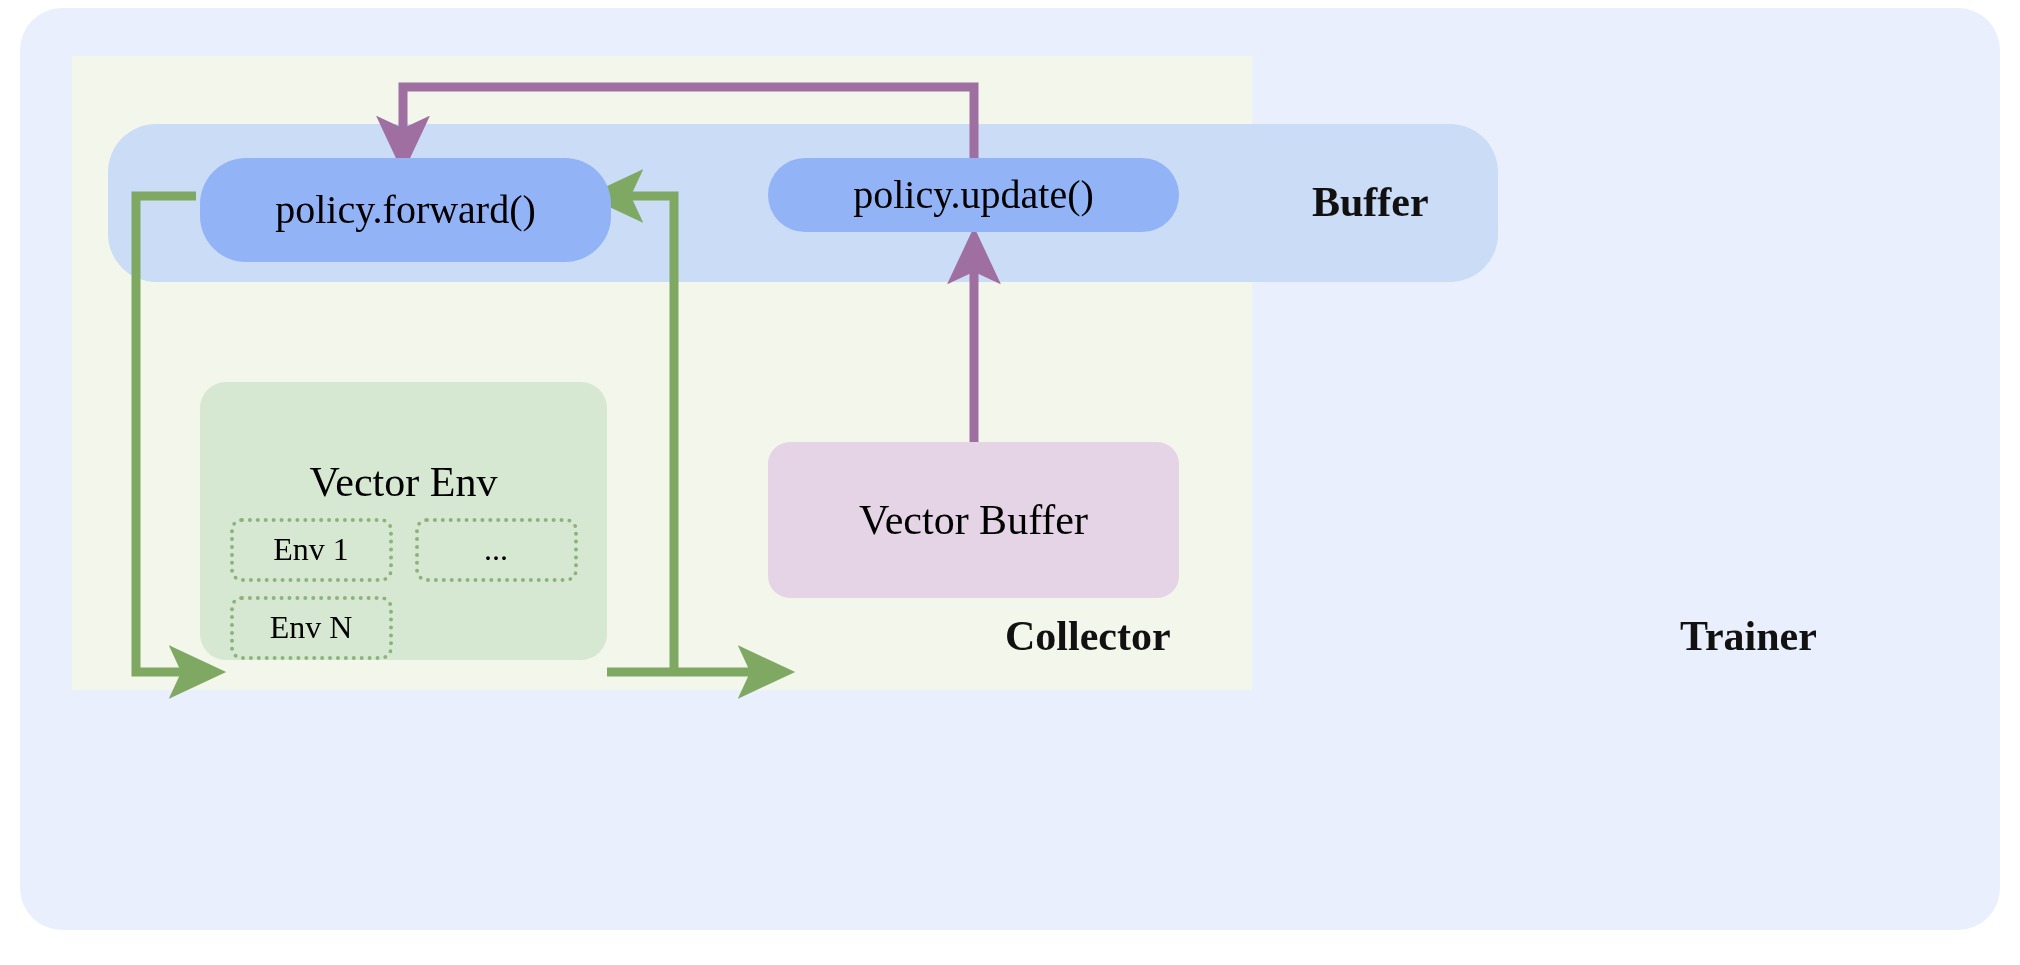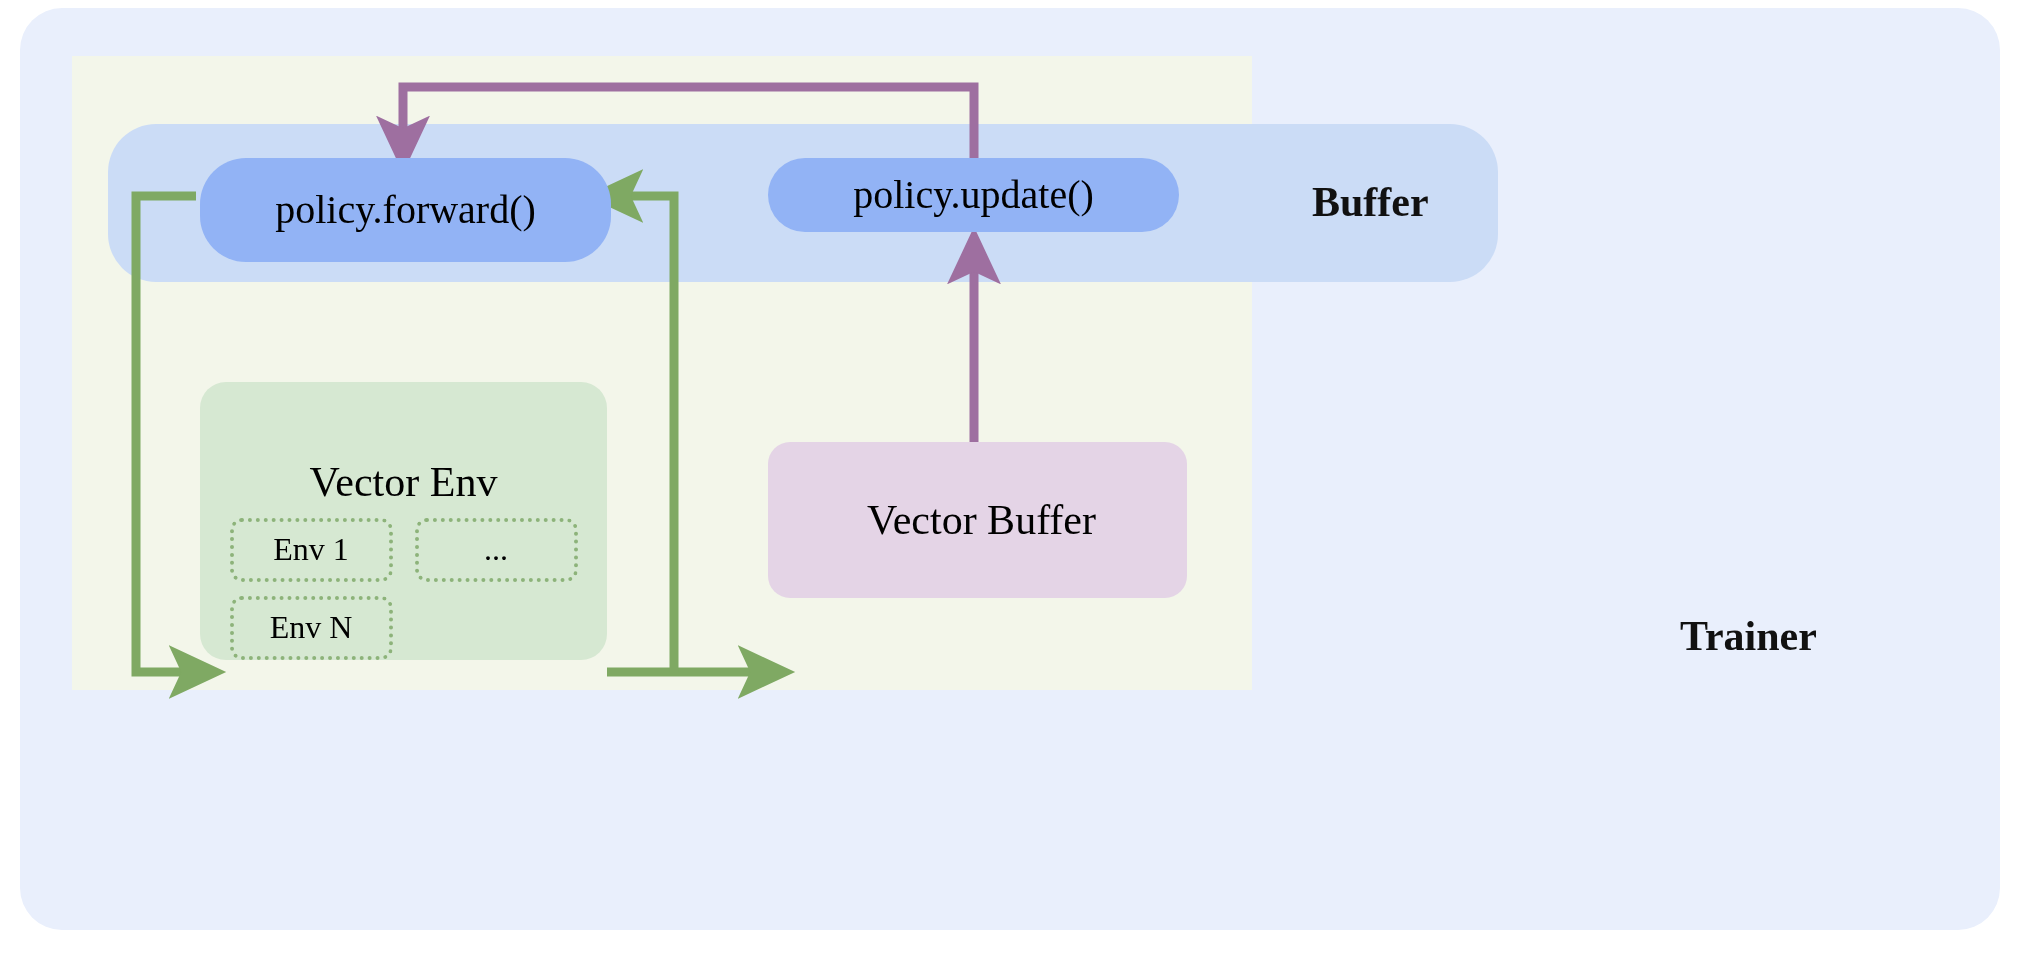--- a/index.html
+++ b/index.html
@@ -34,21 +34,21 @@
       background:#d6e8d2;border-radius:26px;
       flex-direction:column;justify-content:flex-end;}
   #node-vector-env .env-title{font-size:42px;margin-top:16px;margin-bottom:14px;}
   .env-grid{display:grid;grid-template-columns:repeat(2,163px);
       grid-template-rows:repeat(2,64px);gap:14px 22px;}
   .env-cell{border:4px dotted #8db37a;border-radius:12px;
       display:flex;align-items:center;justify-content:center;
       font-size:32px;color:#000000;}
 
   #node-vector-buffer{left:768px;top:442px;width:411px;height:156px;
-      background:#e4d4e6;border-radius:22px;font-size:42px;padding-left:8px;}
+      background:#e4d4e6;border-radius:22px;font-size:42px;}
 
   
   #wires{left:0;top:0;width:2020px;height:965px;pointer-events:none;}
 </style>
 </head>
 <body>
 
 <div id="stage">
 
   <div class="abs" id="trainer-frame"></div>
@@ -102,15 +102,16 @@
         <span>Env N</span>
       </div>
     </div>
   </div>
 
   <div class="abs node" id="node-vector-buffer">
     <span>Vector Buffer</span>
   </div>
 
   <div class="abs frame-label" id="policy-label">Buffer</div>
+  <div class="abs frame-label" id="collector-label">Collector</div>
   <div class="abs frame-label" id="trainer-label">Trainer</div>
 
 </div>
 
 </body></html>

